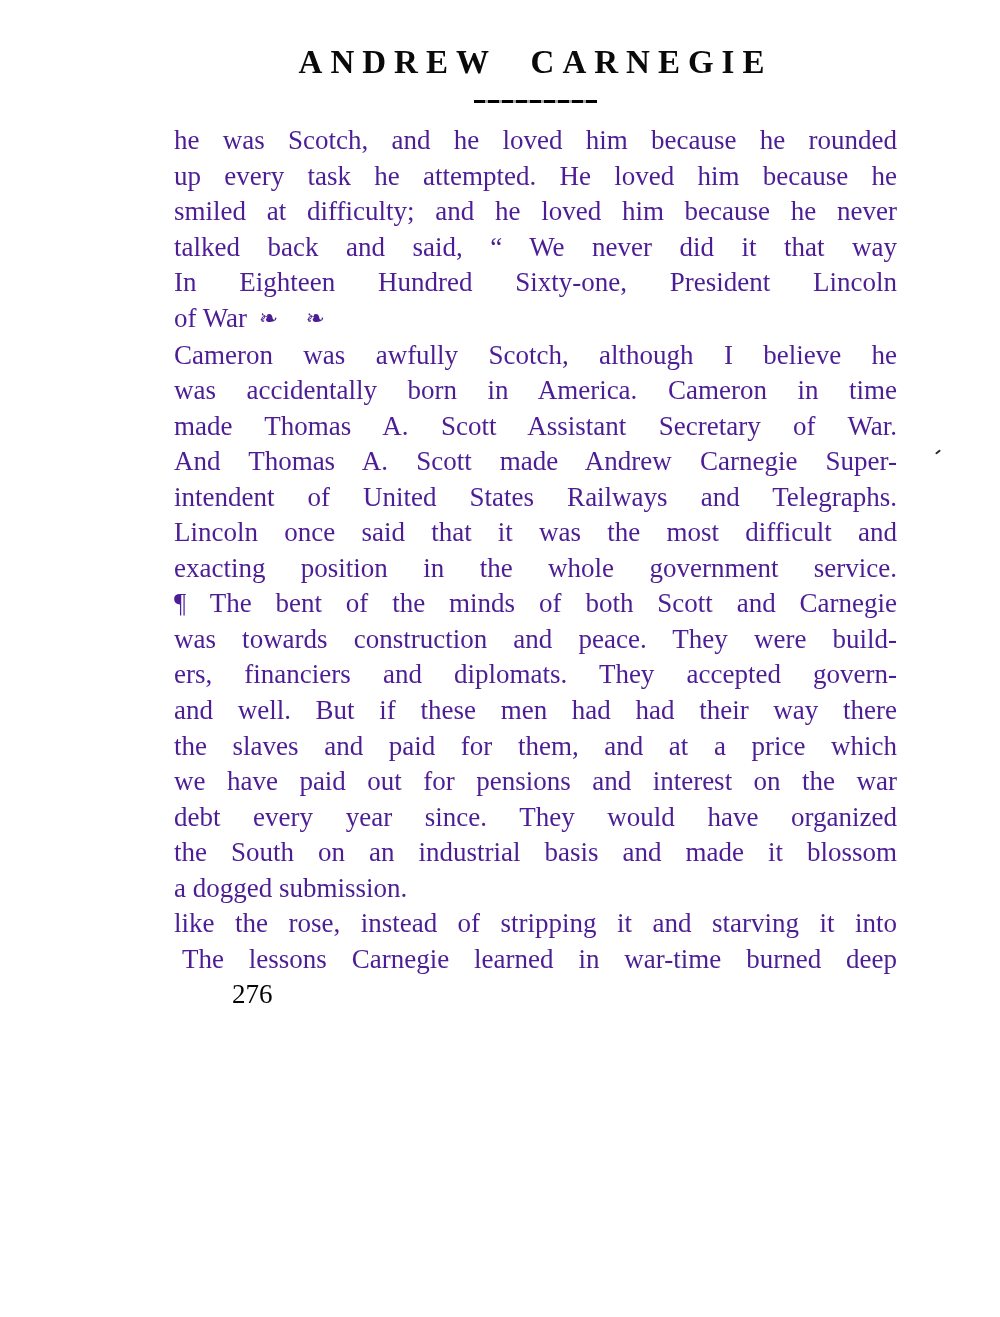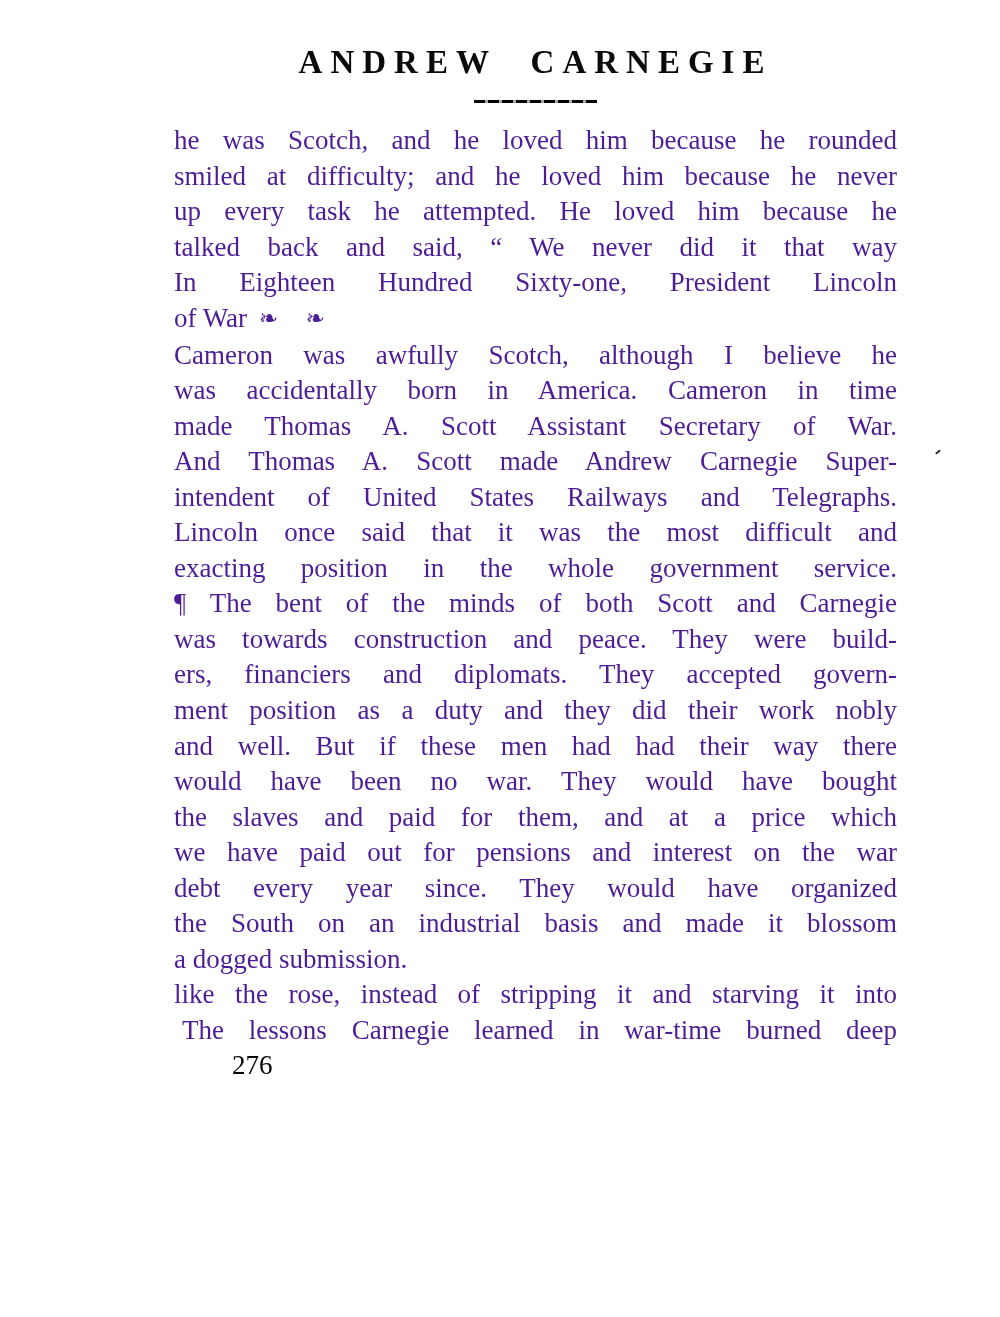--- a/index.html
+++ b/index.html
@@ -79,38 +79,36 @@
   }
 </style>
 </head>
 <body>
 
 <div class="sheet">
   <h1 class="title">ANDREW CARNEGIE</h1>
   <div class="rule"></div>
   <div class="text">
       <div class="line j">he was Scotch, and he loved him because he rounded</div>
+      <div class="line j">up every task he attempted. He loved him because he</div>
       <div class="line j">smiled at difficulty; and he loved him because he never</div>
-      <div class="line j">up every task he attempted. He loved him because he</div>
       <div class="line j">talked back and said, “ We never did it that way</div>
       <div class="line j">In Eighteen Hundred Sixty-one, President Lincoln</div>
       <div class="line">of War<span class="orn">❧ ❧</span></div>
       <div class="line j">Cameron was awfully Scotch, although I believe he</div>
       <div class="line j">was accidentally born in America. Cameron in time</div>
       <div class="line j">made Thomas A. Scott Assistant Secretary of War.</div>
       <div class="line j">And Thomas A. Scott made Andrew Carnegie Super-</div>
       <div class="line j">intendent of United States Railways and Telegraphs.</div>
       <div class="line j">Lincoln once said that it was the most difficult and</div>
       <div class="line j">exacting position in the whole government service.</div>
       <div class="line j">¶ The bent of the minds of both Scott and Carnegie</div>
       <div class="line j">was towards construction and peace. They were build-</div>
       <div class="line j">ers, financiers and diplomats. They accepted govern-</div>
-      <div class="line j">ment position as a duty and they did their work nobly</div>
       <div class="line j">and well. But if these men had had their way there</div>
-      <div class="line j">would have been no war. They would have bought</div>
       <div class="line j">the slaves and paid for them, and at a price which</div>
       <div class="line j">we have paid out for pensions and interest on the war</div>
       <div class="line j">debt every year since. They would have organized</div>
       <div class="line j">the South on an industrial basis and made it blossom</div>
       <div class="line">a dogged submission.</div>
       <div class="line j">like the rose, instead of stripping it and starving it into</div>
       <div class="line j" style="padding-left: 8px;">The lessons Carnegie learned in war-time burned deep</div>
     </div>
   <div class="pagenum-line"><span>276</span></div>
 </div>

